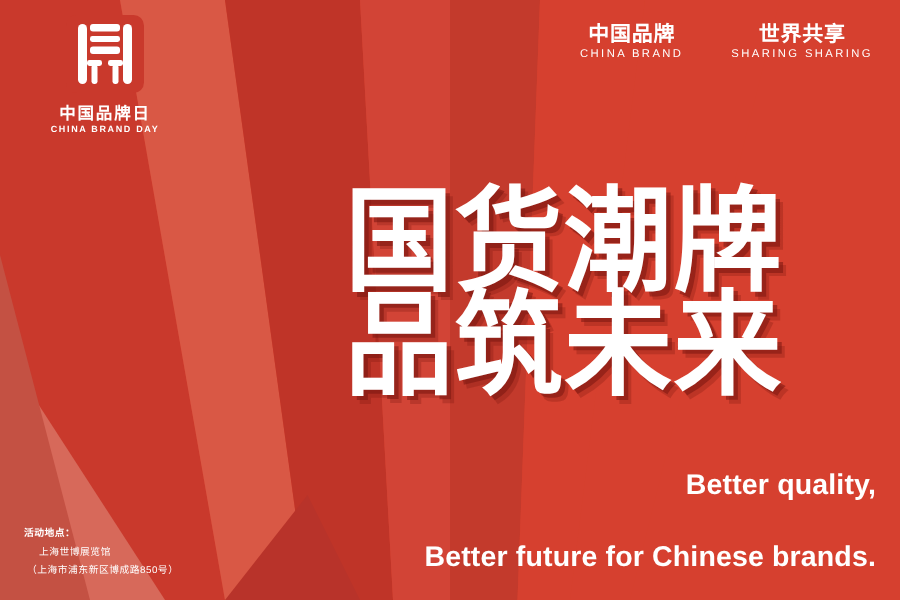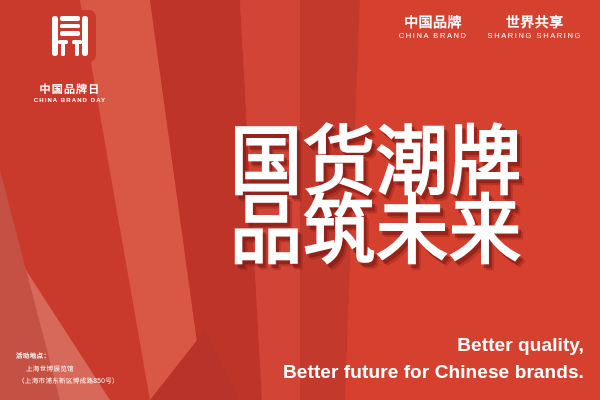--- a/index.html
+++ b/index.html
@@ -36,21 +36,21 @@
     width: 96px;
     text-align: center;
   }
   .logo-mark {
     width: 52px;
     height: 52px;
     margin: 0 auto;
     display: block;
   }
   .logo-cn {
-    margin-top: 21px;
+    margin-top: 8px;
     font-size: 11px;
     font-weight: 700;
     color: #ffffff;
     letter-spacing: 1.2px;
     line-height: 1.1;
     white-space: nowrap;
   }
   .logo-en {
     margin-top: 2px;
     font-size: 6px;
@@ -60,21 +60,21 @@
     line-height: 1.1;
     white-space: nowrap;
   }
 
   
   .toplock {
     position: absolute;
     right: 18px;
     top: 14px;
     display: flex;
-    gap: 20px;
+    gap: 32px;
     align-items: flex-start;
   }
   .toplock-unit {
     text-align: center;
   }
   .toplock-cn {
     font-size: 14px;
     font-weight: 700;
     color: #ffffff;
     letter-spacing: 0.5px;
@@ -130,20 +130,21 @@
     bottom: 14px;
     text-align: right;
   }
   .tag-line {
     font-size: 19px;
     font-weight: 700;
     color: #ffffff;
     line-height: 1.42;
     letter-spacing: 0.1px;
     white-space: nowrap;
+    margin-top: 21px;
   }
 
   
   .venue {
     position: absolute;
     left: 16px;
     bottom: 12px;
     color: #ffffff;
     font-size: 6.5px;
     line-height: 1.95;

